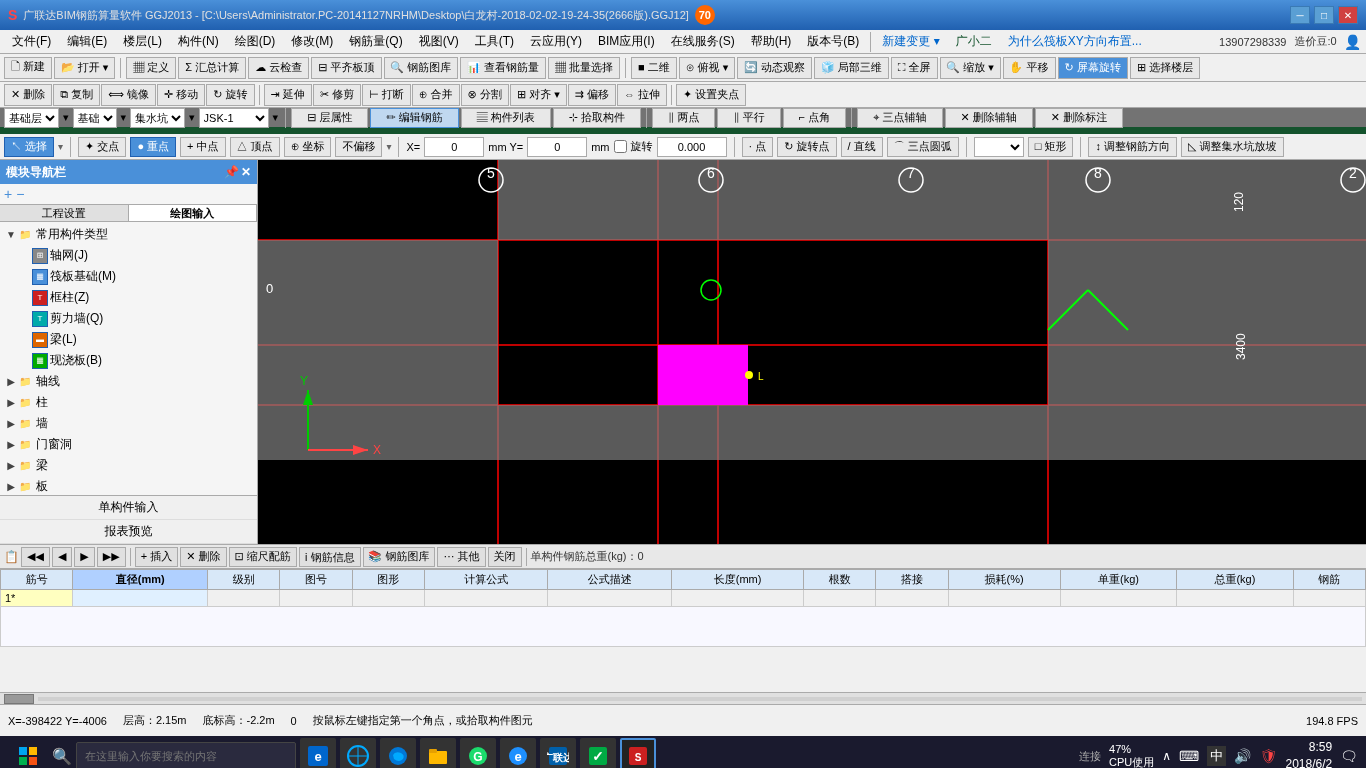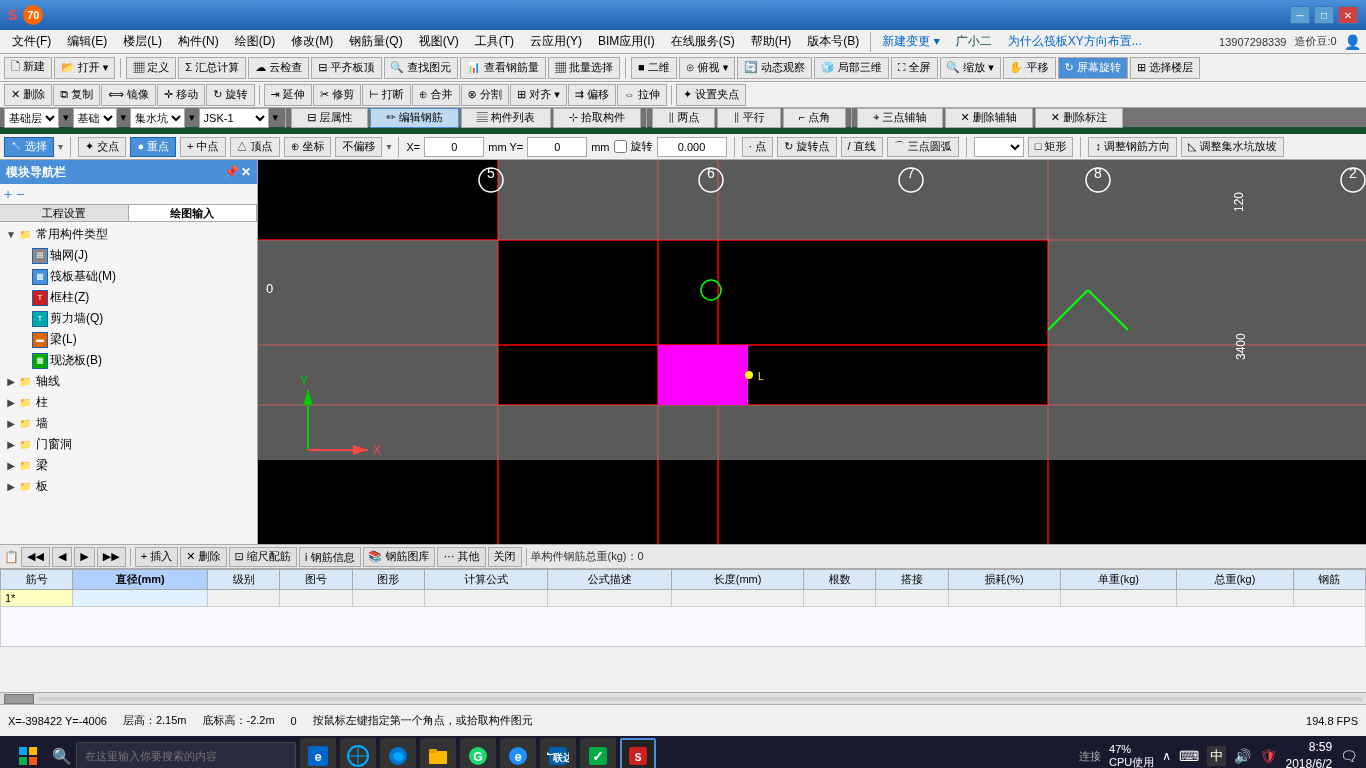--- a/index.html
+++ b/index.html
@@ -85,20 +85,21 @@
     .icon-orange { background: #dd6600; }
     .icon-cyan { background: #00aaaa; }
     .icon-gray { background: #888; }
   </style>
 </head>
 <body>
 
 <div id="titlebar">
   <div id="titlebar-left">
     <span style="color:#ff4444; font-weight:bold; font-size:14px;">S</span>
+    <span style="font-size:11px; color:#e0e0e0;">广联达BIM钢筋算量软件 GGJ2013 - [C:\Users\Administrator.PC-20141127NRHM\Desktop\白龙村-2018-02-02-19-24-35(2666版).GGJ12]</span>
     <span style="background:#ff6600; color:white; border-radius:50%; width:20px; height:20px; display:flex; align-items:center; justify-content:center; font-size:11px; font-weight:bold;">70</span>
   </div>
   <div id="titlebar-right">
     <div class="title-btn">─</div>
     <div class="title-btn">□</div>
     <div class="title-btn">✕</div>
   </div>
 </div>
 
 <div id="menubar">
@@ -128,21 +129,21 @@
 </div>
 
 <div id="toolbar1">
   <button class="tb-btn">🗋 新建</button>
   <button class="tb-btn">📂 打开 ▾</button>
   <div class="tb-separator"></div>
   <button class="tb-btn">▦ 定义</button>
   <button class="tb-btn">Σ 汇总计算</button>
   <button class="tb-btn">☁ 云检查</button>
   <button class="tb-btn">⊟ 平齐板顶</button>
-  <button class="tb-btn">🔍 查找图元</button>
+  <button class="tb-btn">🔍 钢筋图库</button>
   <button class="tb-btn">📊 查看钢筋量</button>
   <button class="tb-btn">▦ 批量选择</button>
   <div class="tb-separator"></div>
   <button class="tb-btn">■ 二维</button>
   <button class="tb-btn">⊙ 俯视 ▾</button>
   <button class="tb-btn">🔄 动态观察</button>
   <button class="tb-btn">🧊 局部三维</button>
   <button class="tb-btn">⛶ 全屏</button>
   <button class="tb-btn">🔍 缩放 ▾</button>
   <button class="tb-btn">✋ 平移</button>
@@ -326,20 +327,24 @@
         <span class="tree-toggle">▶</span>
         <span class="tree-icon">📁</span>
         <span class="tree-label">梁</span>
       </div>
       <div class="tree-item">
         <span class="tree-toggle">▶</span>
         <span class="tree-icon">📁</span>
         <span class="tree-label">板</span>
       </div>
 
+    </div>
+    <div id="left-panel-bottom">
+      <div class="lp-bottom-btn">单构件输入</div>
+      <div class="lp-bottom-btn">报表预览</div>
     </div>
   </div>
 
   <div id="canvas-area">
     <svg id="canvas-svg" xmlns="http://www.w3.org/2000/svg">
 
       <rect width="100%" height="100%" fill="#000"></rect>
 
       <line x1="240" y1="0" x2="240" y2="100%" stroke="#ff0000" stroke-width="1.5"></line>
       <line x1="400" y1="0" x2="400" y2="100%" stroke="#ff0000" stroke-width="1.5"></line>

